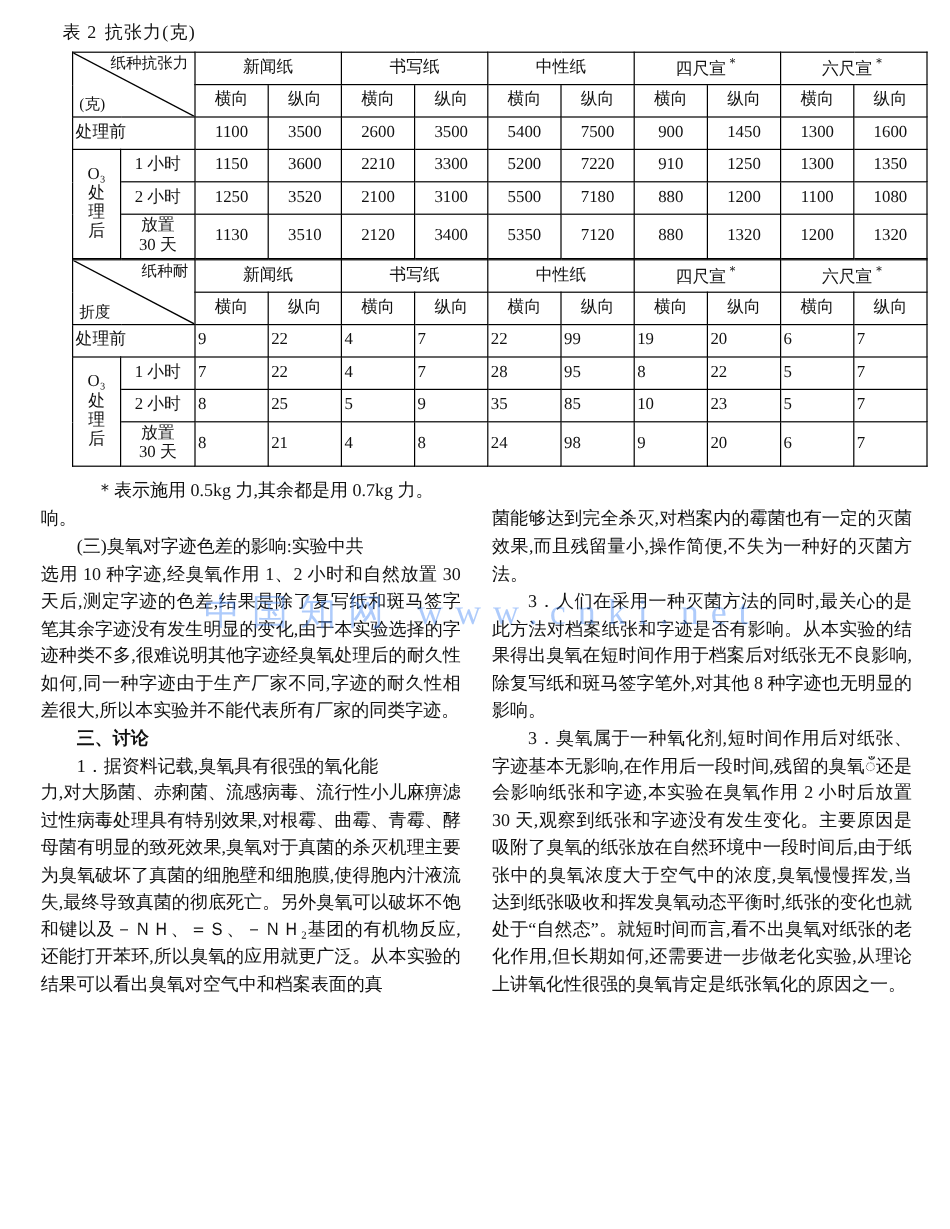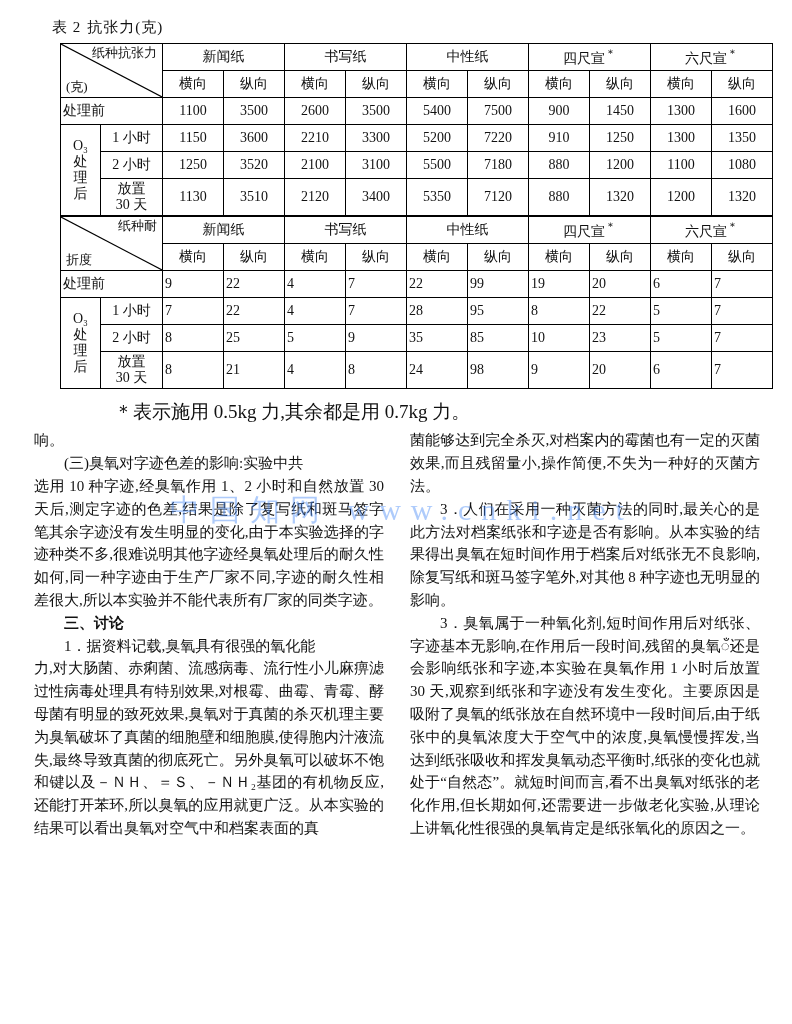--- a/index.html
+++ b/index.html
@@ -78,22 +78,22 @@
   .o3cell {
     font-size: 13px;
     line-height: 1.05;
     width: 26px;
   }
   .o3cell div { white-space: nowrap; }
 
   .sub2 { line-height: 1.05; font-size: 13px; }
 
   .note {
-    font-size: 19px;
-    margin: 10px 0 4px 80px;
+    font-size: 15px;
+    margin: 10px 0 4px 46px;
   }
 
   
   .cols {
     display: flex;
     gap: 26px;
     margin-top: 2px;
   }
   .col {
     width: 350px;
@@ -366,21 +366,21 @@
       <p class="noind">响。</p>
       <p>(三)臭氧对字迹色差的影响:实验中共</p>
       <p class="noind">选用 10 种字迹,经臭氧作用 1、2 小时和自然放置 30 天后,测定字迹的色差,结果是除了复写纸和斑马签字笔其余字迹没有发生明显的变化,由于本实验选择的字迹种类不多,很难说明其他字迹经臭氧处理后的耐久性如何,同一种字迹由于生产厂家不同,字迹的耐久性相差很大,所以本实验并不能代表所有厂家的同类字迹。</p>
       <p class="head">三、讨论</p>
       <p>1．据资料记载,臭氧具有很强的氧化能</p>
       <p class="noind">力,对大肠菌、赤痢菌、流感病毒、流行性小儿麻痹滤过性病毒处理具有特别效果,对根霉、曲霉、青霉、酵母菌有明显的致死效果,臭氧对于真菌的杀灭机理主要为臭氧破坏了真菌的细胞壁和细胞膜,使得胞内汁液流失,最终导致真菌的彻底死亡。另外臭氧可以破坏不饱和键以及－ＮＨ、＝Ｓ、－ＮＨ₂基团的有机物反应,还能打开苯环,所以臭氧的应用就更广泛。从本实验的结果可以看出臭氧对空气中和档案表面的真</p>
     </div>
     <div class="col">
       <p class="noind">菌能够达到完全杀灭,对档案内的霉菌也有一定的灭菌效果,而且残留量小,操作简便,不失为一种好的灭菌方法。</p>
       <p>3．人们在采用一种灭菌方法的同时,最关心的是此方法对档案纸张和字迹是否有影响。从本实验的结果得出臭氧在短时间作用于档案后对纸张无不良影响,除复写纸和斑马签字笔外,对其他 8 种字迹也无明显的影响。</p>
-      <p>3．臭氧属于一种氧化剂,短时间作用后对纸张、字迹基本无影响,在作用后一段时间,残留的臭氧ँ还是会影响纸张和字迹,本实验在臭氧作用 1 小时后放置 30 天,观察到纸张和字迹没有发生变化。主要原因是吸附了臭氧的纸张放在自然环境中一段时间后,由于纸张中的臭氧浓度大于空气中的浓度,臭氧慢慢挥发,当达到纸张吸收和挥发臭氧动态平衡时,纸张的变化也就处于“自然态”。就短时间而言,看不出臭氧对纸张的老化作用,但长期如何,还需要进一步做老化实验,从理论上讲氧化性很强的臭氧肯定是纸张氧化的原因之一。</p>
+      <p>3．臭氧属于一种氧化剂,短时间作用后对纸张、字迹基本无影响,在作用后一段时间,残留的臭氧ँ还是会影响纸张和字迹,本实验在臭氧作用 2 小时后放置 30 天,观察到纸张和字迹没有发生变化。主要原因是吸附了臭氧的纸张放在自然环境中一段时间后,由于纸张中的臭氧浓度大于空气中的浓度,臭氧慢慢挥发,当达到纸张吸收和挥发臭氧动态平衡时,纸张的变化也就处于“自然态”。就短时间而言,看不出臭氧对纸张的老化作用,但长期如何,还需要进一步做老化实验,从理论上讲氧化性很强的臭氧肯定是纸张氧化的原因之一。</p>
     </div>
   </div>
 
   <div class="watermark">
     <span>中国知网 www.cnki.net</span>
   </div>
 
 </div>
 
 </body></html>

